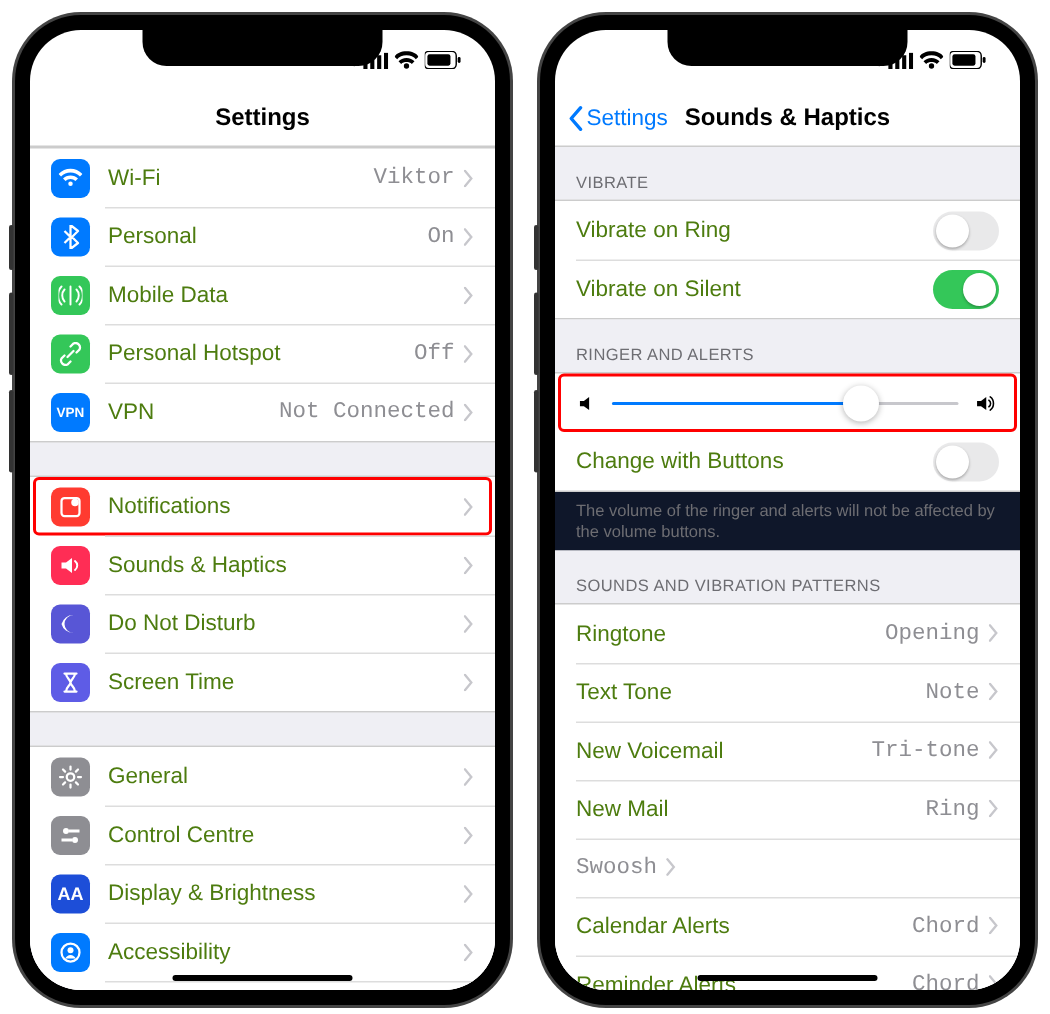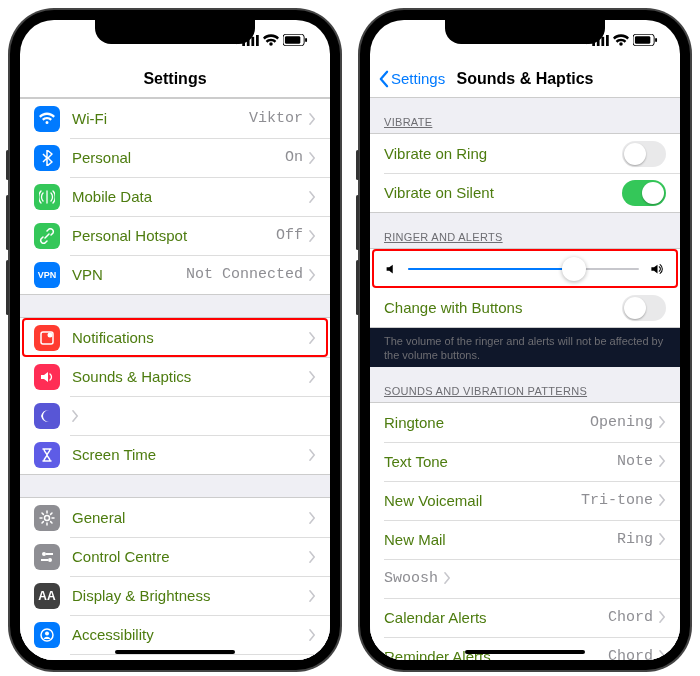--- a/index.html
+++ b/index.html
@@ -17,21 +17,21 @@
   .sb-right svg { display: block; }
 
   .navbar { height: 38px; display: flex; align-items: center; justify-content: center; position: relative; border-bottom: 0.5px solid #ccc; }
   .nav-title { font-size: 16px; font-weight: 600; }
   .nav-back { position: absolute; left: 8px; color: #007aff; font-size: 15px; display: flex; align-items: center; }
   .nav-back svg { margin-right: 2px; }
 
   .list { background: #efeff4; overflow-y: hidden; height: calc(100% - 78px); }
   .section { background: #fff; border-top: 0.5px solid #ccc; border-bottom: 0.5px solid #ccc; }
   .section + .section { margin-top: 22px; }
-  .section-header { font-size: 11px; color: #6d6d72; padding: 18px 14px 5px; text-transform: uppercase; background:#efeff4; letter-spacing:.3px;text-decoration:underline;}
+  .section-header { font-size: 11px; color: #6d6d72; padding: 18px 14px 5px; text-transform: uppercase; background:#efeff4; letter-spacing:.3px;}
   .section-footer { font-size: 11px; color: #6d6d72; padding: 6px 14px 4px; background:#0f172a; line-height:1.3;}
 
   .row { display: flex; align-items: center; height: 39px; padding: 0 14px; position: relative; }
   .row + .row::before { content:""; position:absolute; left:14px; right:0; top:0; height:0.5px; background:#ddd; }
   .row.with-icon + .row.with-icon::before { left: 50px; }
   .icon { width: 26px; height: 26px; border-radius: 6px; margin-right: 12px; display:flex; align-items:center; justify-content:center; flex-shrink:0; }
   .icon svg { width: 16px; height: 16px; fill:#fff; }
   .label { flex: 1; font-size: 15px; color:#4d7c0f; }
   .detail { font-size: 15px; color: #8e8e93; margin-right: 6px; font-family: Liberation Mono, monospace; }
   .chev { color:#c7c7cc; }
@@ -46,21 +46,21 @@
   .slider-fill { position:absolute; left:0; top:0; bottom:0; background:#007aff; border-radius:2px; }
   .slider-thumb { position:absolute; width:24px; height:24px; background:#fff; border-radius:50%; top:-11px; box-shadow:0 1px 4px rgba(0,0,0,.3); transform:translateX(-50%); }
 
   .highlight { position:absolute; border:2px solid red; border-radius:4px; pointer-events:none; }
 
   .home-indicator { position:absolute; bottom:6px; left:50%; transform:translateX(-50%); width:120px; height:4px; background:#000; border-radius:3px; }
 
   
   .bg-blue{background:#007aff}.bg-green{background:#34c759}.bg-vpn{background:#007aff}
   .bg-red{background:#ff3b30}.bg-pink{background:#ff2d55}.bg-purple{background:#5856d6}.bg-indigo{background:#5e5ce6}
-  .bg-gray{background:#8e8e93}.bg-aa{background:#404040}
+  .bg-gray{background:#8e8e93}.bg-aa{background:#1d4ed8}
   .vpn-text{font-size:9px;font-weight:700;color:#fff;}
   .aa-text{font-size:12px;font-weight:700;color:#fff;}
 </style>
 </head>
 <body>
 
 <svg width="0" height="0" style="position:absolute">
   <symbol id="i-chev" viewBox="0 0 8 14">
       <path d="M1 1l5 6-5 6" stroke="currentColor" stroke-width="1.8" fill="none" stroke-linecap="round"></path>
     </symbol>
@@ -258,20 +258,21 @@
             <svg class="chev" width="7" height="12">
               <use href="#i-chev"></use>
             </svg>
           </div>
           <div class="row with-icon" style="position:relative">
             <div class="icon bg-purple">
               <svg>
                 <use href="#i-moon"></use>
               </svg>
             </div>
+            <span class="label">Do Not Disturb</span>
             <svg class="chev" width="7" height="12">
               <use href="#i-chev"></use>
             </svg>
           </div>
           <div class="row with-icon" style="position:relative">
             <div class="icon bg-indigo">
               <svg>
                 <use href="#i-hour"></use>
               </svg>
             </div>

